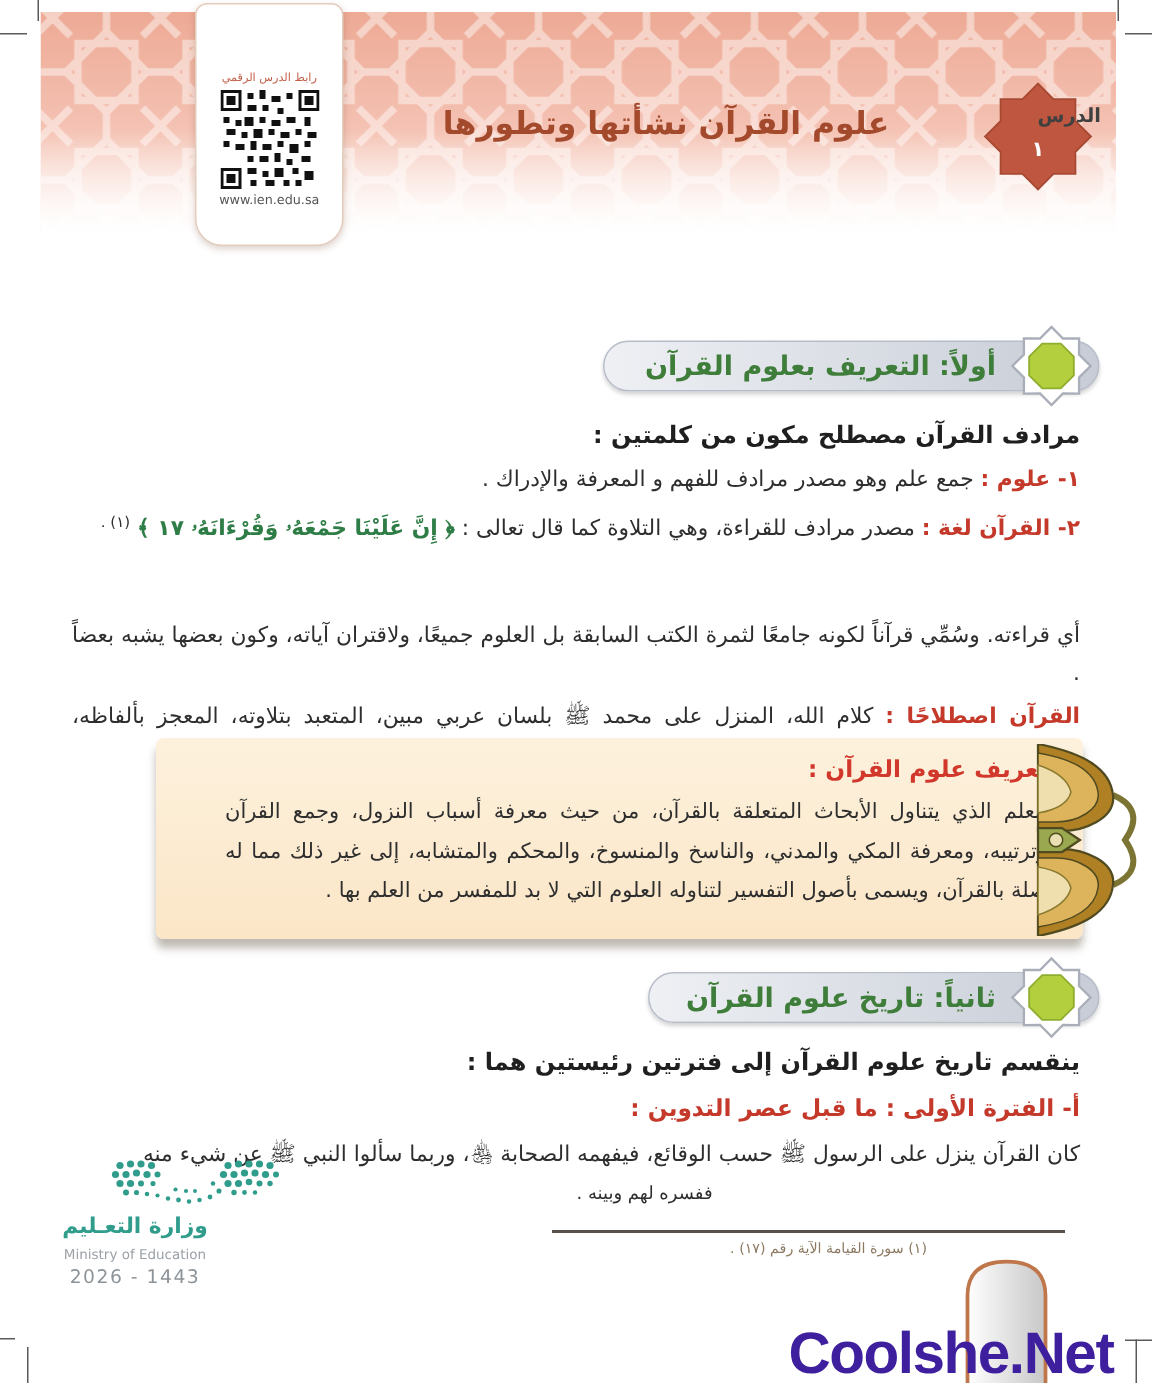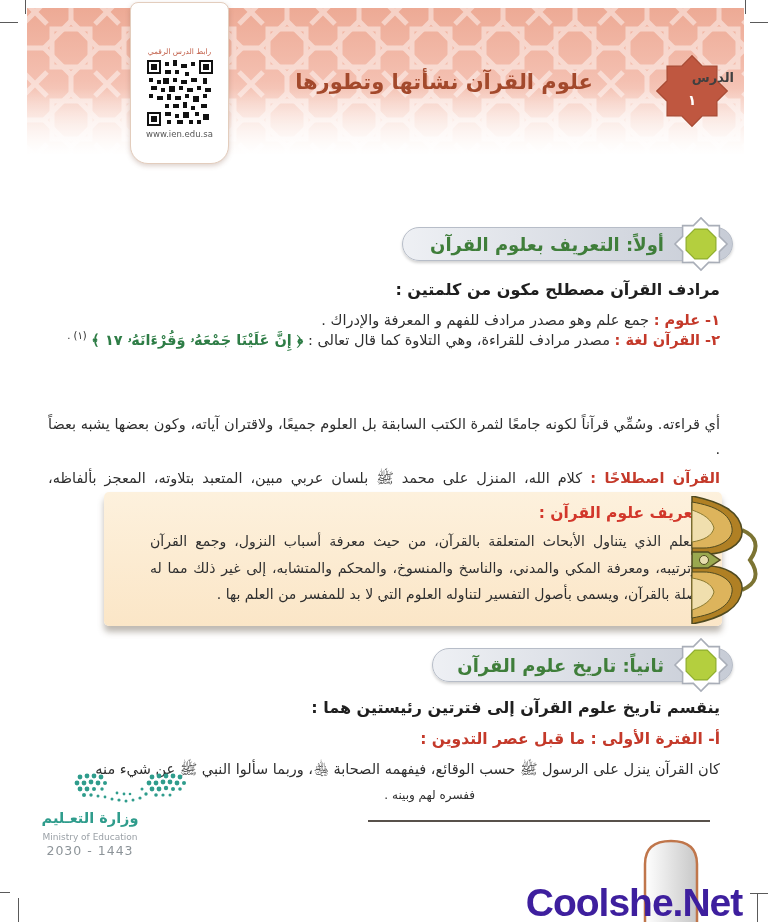--- a/index.html
+++ b/index.html
@@ -183,21 +183,21 @@
     <polygon points="74,40 60,26 40,26 26,40 26,60 40,74 60,74 74,60" fill="#b4cf3e" stroke="#8fae2e" stroke-width="2"></polygon>
   </svg>
 
   <div class="bold-line" style="top:280px;">مرادف القرآن مصطلح مكون من كلمتين :</div>
 
   <div class="line" style="top:312px;">
     <span class="red-term">١- علوم :</span>
     <span>جمع علم وهو مصدر مرادف للفهم و المعرفة والإدراك .</span>
   </div>
 
-  <div class="line" style="top:330px;">
+  <div class="line" style="top:343px;">
     <span class="red-term">٢- القرآن لغة :</span>
     <span>مصدر مرادف للقراءة، وهي التلاوة كما قال تعالى :</span>
     <span class="verse">﴿ إِنَّ عَلَيْنَا جَمْعَهُۥ وَقُرْءَانَهُۥ ١٧ ﴾</span>
     <span class="verse-ref">(١) .</span>
   </div>
 
   <div class="jpara" style="top:376px;">أي قراءته. وسُمِّي قرآناً لكونه جامعًا لثمرة الكتب السابقة بل العلوم جميعًا، ولاقتران آياته، وكون بعضها يشبه بعضاً .</div>
 
   <div class="jpara" style="top:430px;">
     <span class="red-term">القرآن اصطلاحًا :</span>
@@ -229,20 +229,21 @@
   </svg>
 
   <div class="bold-line" style="top:698px;">ينقسم تاريخ علوم القرآن إلى فترتين رئيستين هما :</div>
 
   <div class="bold-line" style="top:730px;font-size:15.5px;color:#c4392a;">أ- الفترة الأولى : ما قبل عصر التدوين :</div>
 
   <div class="line" style="top:760px;">كان القرآن ينزل على الرسول ﷺ حسب الوقائع، فيفهمه الصحابة ﵃، وربما سألوا النبي ﷺ عن شيء منه</div>
   <div class="wrapped-line">ففسره لهم وبينه .</div>
 
   <div class="footnote-rule"></div>
+  <div class="footnote">(١) سورة القيامة الآية رقم (١٧) .</div>
 
   <svg class="dots-logo" viewBox="0 0 116 38">
     <g fill="#2f9c8c">
       <circle cx="8" cy="5" r="2.4"></circle>
         <circle cx="15" cy="4" r="2.4"></circle>
         <circle cx="22" cy="4" r="2.4"></circle>
         <circle cx="29" cy="5" r="2.4"></circle>
       <circle cx="5" cy="11" r="2.4"></circle>
         <circle cx="12" cy="11" r="2.4"></circle>
         <circle cx="19" cy="10" r="2.4"></circle>
@@ -282,21 +283,21 @@
         <circle cx="94" cy="16" r="2.2"></circle>
         <circle cx="101" cy="17" r="2"></circle>
         <circle cx="108" cy="17" r="1.8"></circle>
       <circle cx="84" cy="23" r="1.8"></circle>
         <circle cx="91" cy="23" r="1.6"></circle>
         <circle cx="98" cy="23" r="1.5"></circle>
     </g>
   </svg>
   <div class="ministry-ar">وزارة التعـليم</div>
   <div class="ministry-en">Ministry of Education</div>
-  <div class="ministry-years">2030 - 1443</div>
+  <div class="ministry-years">2026 - 1443</div>
 
   <svg class="arch" viewBox="0 0 58 86">
     <defs>
       <linearGradient id="ag" x1="0" y1="0" x2="1" y2="0">
         <stop offset="0" stop-color="#ffffff"></stop>
           <stop offset="1" stop-color="#c7c7c7"></stop>
       </linearGradient>
     </defs>
     <path d="M3 86 V28 Q3 5 29 5 Q55 5 55 28 V86" fill="url(#ag)" stroke="#c0764b" stroke-width="2.5"></path>
   </svg>

